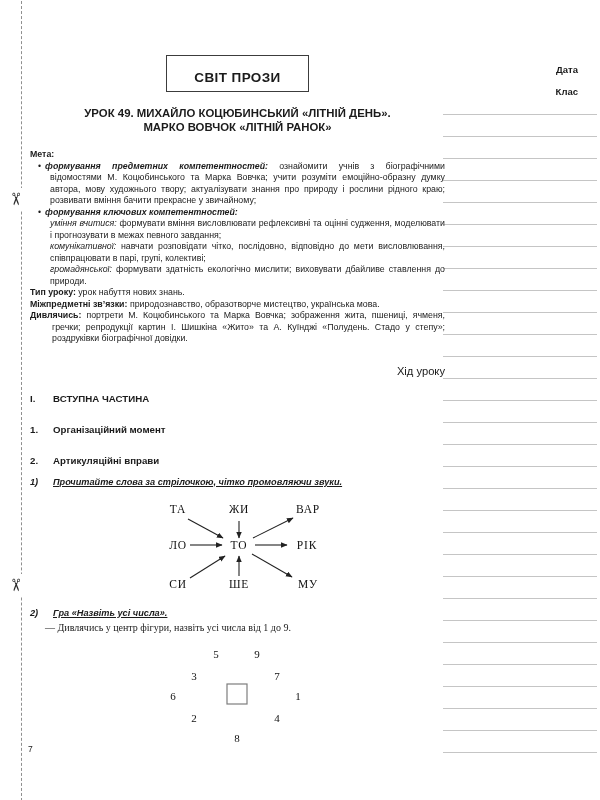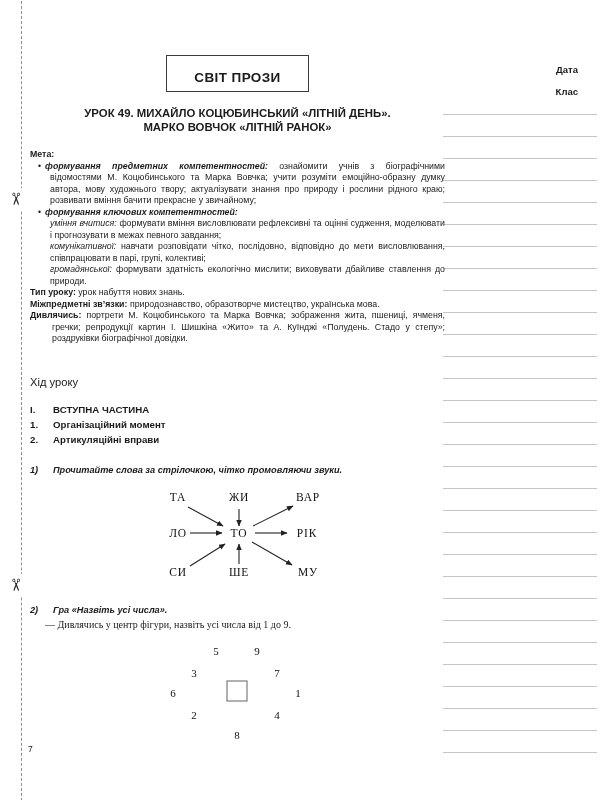--- a/index.html
+++ b/index.html
@@ -34,25 +34,25 @@
 
   .meta { margin-top:15px; font-size:8.8px; line-height:11.5px; }
   .b { font-weight:bold; }
   .bullet { padding-left:20px; text-indent:-12px; text-align:justify; }
   .dot { margin-right:4px; }
   .lead-bi { font-weight:bold; font-style:italic; }
   .sub { padding-left:20px; text-align:justify; }
   .lead-i { font-style:italic; }
   .info { text-align:justify; padding-left:22px; text-indent:-22px; }
 
-  .flow-title { margin-top:31px; text-align:left; font-size:11.2px; }
-  .h-row { margin-top:4px; font-weight:bold; font-size:9.7px; }
+  .flow-title { margin-top:20px; text-align:right; font-size:11.2px; }
+  .h-row { margin-top:20px; font-weight:bold; font-size:9.7px; }
   .h-row.first { margin-top:16px; }
   .h-num { display:inline-block; width:23px; }
-  .ex-row { margin-top:20px; font-style:italic; font-weight:bold; font-size:9.2px; }
+  .ex-row { margin-top:11px; font-style:italic; font-weight:bold; font-size:9.2px;text-decoration:underline; }
   .ex-num { display:inline-block; width:23px; }
   .serif-line { margin-top:4px; font-family:"Liberation Serif", serif; font-size:10px;
     padding-left:15px; }
 
   svg.syl { display:block; margin:10px auto 0; }
   svg.numfig { display:block; margin:9px auto 0; }
   .sertext { font-family:"Liberation Serif", serif; font-size:11.5px; fill:#111;
     letter-spacing:.8px; }
   .numtext { font-family:"Liberation Serif", serif; font-size:11px; fill:#111; }
   .arrow { stroke:#222; stroke-width:1.1; }

